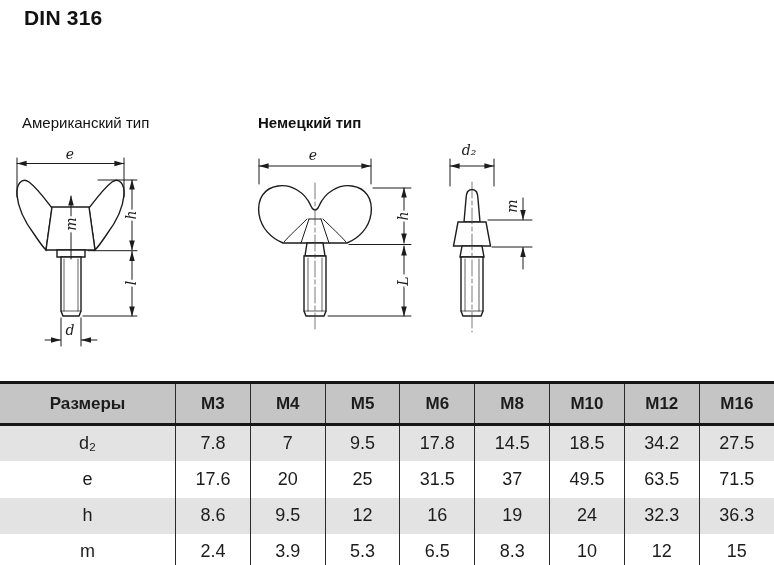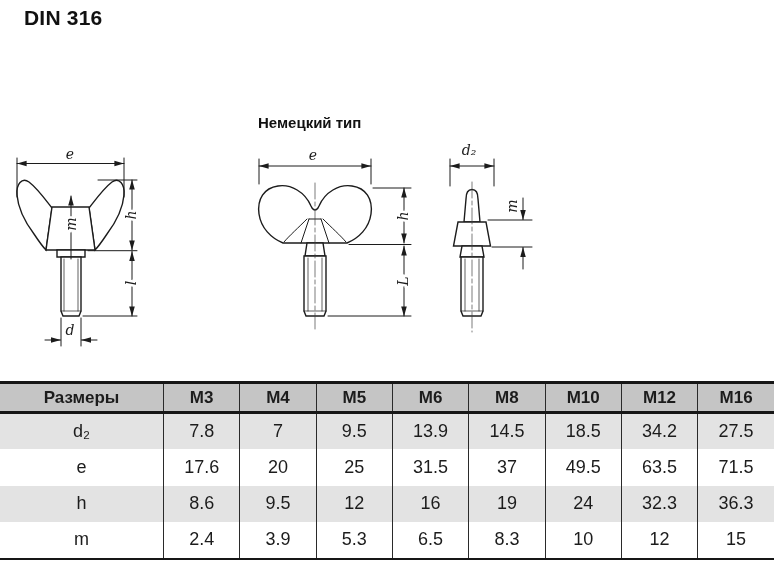--- a/index.html
+++ b/index.html
@@ -14,37 +14,38 @@
   .type-label.german{left:258px;font-weight:bold;}
   svg.drawing{position:absolute;left:0;top:140px;}
   .dim-label{font-family:"DejaVu Serif",serif;font-style:italic;font-size:14px;}
   .on-line{paint-order:stroke;stroke:#fff;stroke-width:5px;}
   table.dims{
     position:absolute;left:0;top:381px;width:774px;
     border-collapse:collapse;table-layout:fixed;
     border-top:3px solid #161616;border-bottom:2px solid #161616;
     color:#1c1c1c;
   }
-  table.dims th,table.dims td{text-align:center;vertical-align:middle;padding:0;}
+  table.dims th,table.dims td{text-align:center;vertical-align:middle;padding:6px;}
   table.dims thead th{
     height:27px;background:var(--table-header-bg,#c5c5c5);
     font-size:17px;font-weight:700;border-bottom:3px solid #161616;
   }
   table.dims thead th:first-child{width:163px;}
   table.dims tbody tr{height:36.5px;font-size:18px;}
   table.dims tbody th{font-weight:400;font-size:18px;}
   table.dims tbody tr:nth-child(odd){background:var(--table-row-alt-bg,#e3e3e3);}
   table.dims thead th + th, table.dims tbody td{border-left:1.4px solid #2a2a2a;}
 </style>
 </head>
 <body>
 
 <div class="page">
 
   <div class="title">DIN 316</div>
+  <div class="type-label american">Американский тип</div>
   <div class="type-label german">Немецкий тип</div>
 
   <svg class="drawing" width="774" height="240" viewBox="0 140 774 240" fill="none" stroke-linecap="round">
     <defs>
       <marker id="ah" viewBox="0 0 10 7" refX="9.6" refY="3.5" markerWidth="10" markerHeight="7" orient="auto-start-reverse" markerUnits="userSpaceOnUse">
         <path d="M0 0.7 L10 3.5 L0 6.3 Z" fill="#1c1c1c" stroke="none"></path>
       </marker>
     </defs>
 
     <g stroke="#1c1c1c">
@@ -138,21 +139,21 @@
           <th>M12</th>
           <th>M16</th>
         </tr>
       </thead>
       <tbody>
         <tr>
           <th>d₂</th>
           <td>7.8</td>
           <td>7</td>
           <td>9.5</td>
-          <td>13.9</td>
+          <td>17.8</td>
           <td>14.5</td>
           <td>18.5</td>
           <td>34.2</td>
           <td>27.5</td>
         </tr>
         <tr>
           <th>e</th>
           <td>17.6</td>
           <td>20</td>
           <td>25</td>

